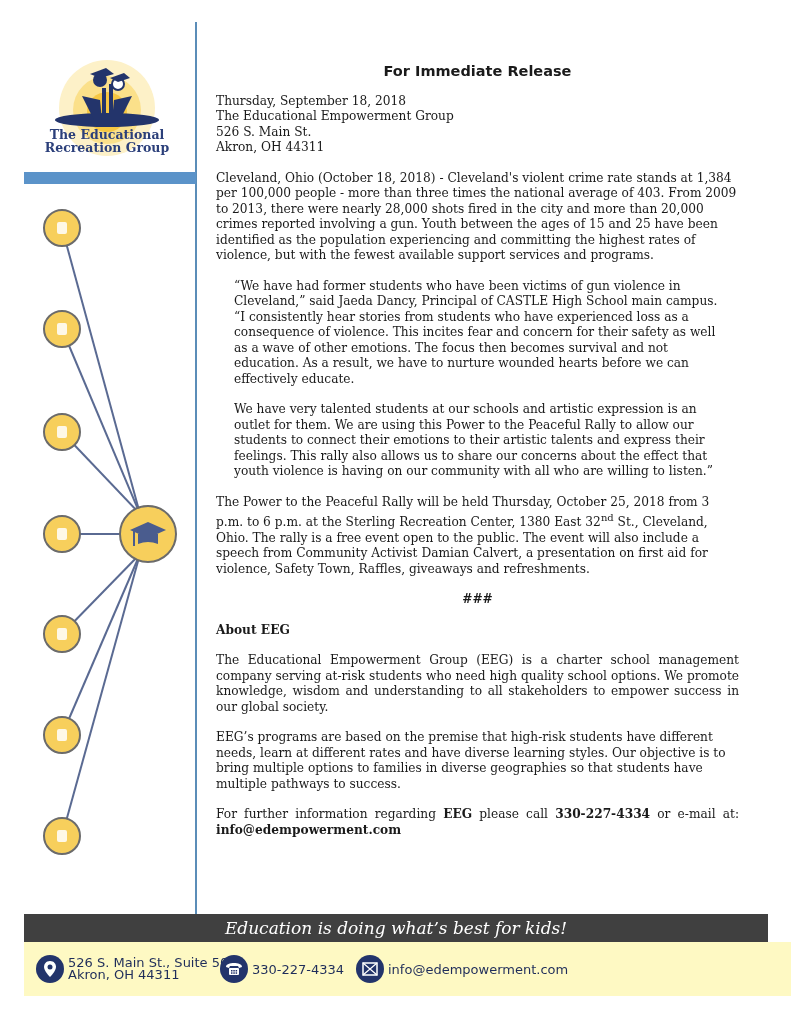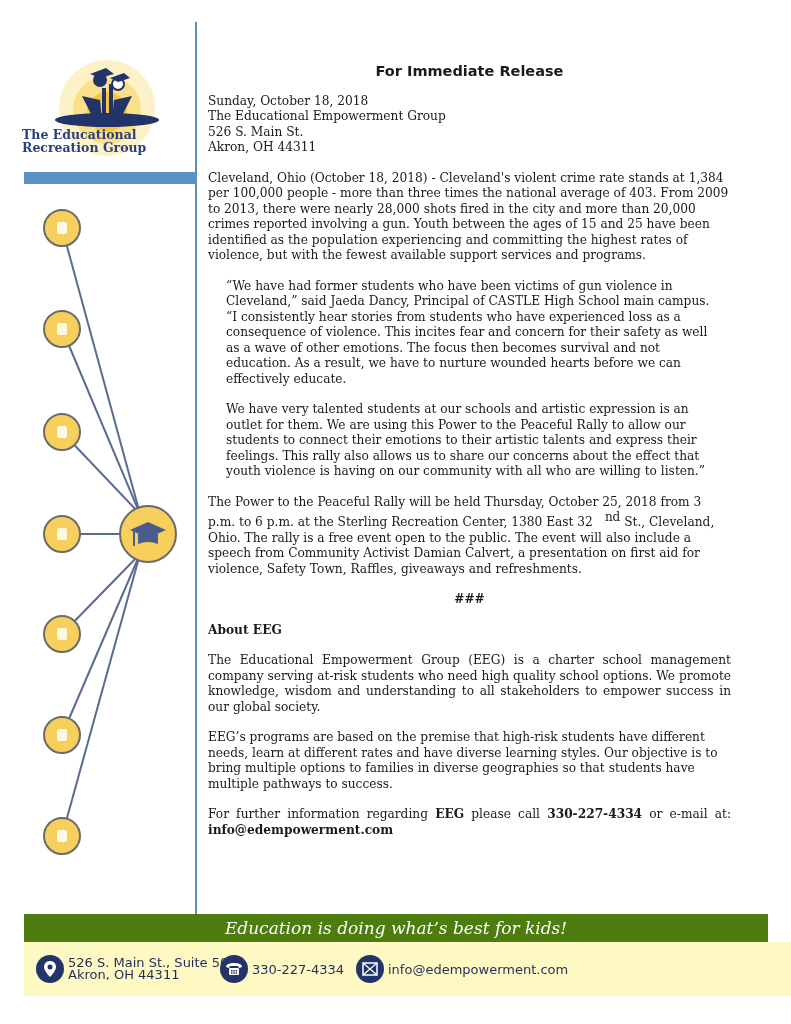--- a/index.html
+++ b/index.html
@@ -1,33 +1,33 @@
 <!DOCTYPE html>
 <html><head>
 <meta charset="utf-8">
 <style>
   html, body { margin:0; padding:0; background:#ffffff; }
   body { width:791px; height:1024px; position:relative; overflow:hidden; font-family:"DejaVu Serif", serif; color:#1a1a1a; }
   .sidebar-rule { position:absolute; left:195px; top:22px; width:2px; height:893px; background:#5b8db8; }
   .logo { position:absolute; left:22px; top:38px; width:170px; height:120px; }
-  .logo-text { position:absolute; left:22px; top:128px; width:170px; text-align:left; font-family:"DejaVu Serif", serif; font-weight:bold; color:#2b3f7a; font-size:12.5px; line-height:13px; }
+  .logo-text { position:absolute; left:22px; top:128px; width:170px; text-align:center; font-family:"DejaVu Serif", serif; font-weight:bold; color:#2b3f7a; font-size:12.5px; line-height:13px; }
   .side-bar-band { position:absolute; left:24px; top:172px; width:172px; height:12px; background:#5b93c9; }
   .network { position:absolute; left:0; top:190px; width:196px; height:700px; }
-  .content { position:absolute; left:208px; top:60px; width:523px; font-size:12.2px; line-height:15.5px; }
+  .content { position:absolute; left:216px; top:60px; width:523px; font-size:12.2px; line-height:15.5px; }
   .title { text-align:center; font-family:"DejaVu Sans", sans-serif; font-weight:bold; font-size:14.5px; margin:4px 0 14px 0; }
   .p { margin:0 0 15px 0; }
   .quote { margin:0 12px 15px 18px; }
   .center { text-align:center; }
   .bold { font-weight:bold; }
   .justify { text-align:justify; }
-  .footer-blue { position:absolute; left:24px; top:914px; width:744px; height:28px; background:#4d7c0f; color:#fff; text-align:center; font-family:"DejaVu Serif", serif; font-style:italic; font-size:17px; line-height:28px; }
+  .footer-blue { position:absolute; left:24px; top:914px; width:744px; height:28px; background:#404040; color:#fff; text-align:center; font-family:"DejaVu Serif", serif; font-style:italic; font-size:17px; line-height:28px; }
   .footer-yellow { position:absolute; left:24px; top:942px; width:744px; height:54px; background:#fef9c3; display:flex; align-items:center; font-family:"DejaVu Sans", sans-serif; font-size:13px; color:#1f2d5a;padding-left:44px; }
   .f-item { display:flex; align-items:center; position:absolute; }
   .f-icon { width:28px; height:28px; border-radius:50%; background:#23346b; display:flex; align-items:center; justify-content:center; margin-right:4px; flex-shrink:0; }
-  sup { font-size:12px;margin-left:12px; }
+  sup { font-size:10px; }
 </style>
 </head>
 <body>
 
 <div class="sidebar-rule"></div>
 
 <svg class="logo" viewBox="0 0 170 120">
   <g>
     <circle cx="85" cy="70" r="48" fill="#fdf1c8"></circle>
     <circle cx="85" cy="72" r="34" fill="#fbe08a"></circle>
@@ -91,21 +91,21 @@
       <circle cx="148" cy="344" r="28" fill="#f7cf5c" stroke="#6b6b6b" stroke-width="2"></circle>
       <polygon points="130,340 148,332 166,340 148,348" fill="#4a5c8e"></polygon>
       <path d="M138 344 L138 354 Q148 350 158 354 L158 344 Z" fill="#4a5c8e"></path>
       <line x1="134" y1="341" x2="134" y2="356" stroke="#4a5c8e" stroke-width="2"></line>
     </g>
   </svg>
 
 <div class="content">
   <div class="title">For Immediate Release</div>
   <div class="p">
-    <div>Sunday, October 18, 2018</div>
+    <div>Thursday, September 18, 2018</div>
     <div>The Educational Empowerment Group</div>
     <div>526 S. Main St.</div>
     <div>Akron, OH 44311</div>
   </div>
   <div class="p">Cleveland, Ohio (October 18, 2018) - Cleveland's violent crime rate stands at 1,384 per 100,000 people - more than three times the national average of 403. From 2009 to 2013, there were nearly 28,000 shots fired in the city and more than 20,000 crimes reported involving a gun. Youth between the ages of 15 and 25 have been identified as the population experiencing and committing the highest rates of violence, but with the fewest available support services and programs.</div>
   <div class="quote">“We have had former students who have been victims of gun violence in Cleveland,” said Jaeda Dancy, Principal of CASTLE High School main campus. “I consistently hear stories from students who have experienced loss as a consequence of violence.  This incites fear and concern for their safety as well as a wave of other emotions.  The focus then becomes survival and not education.  As a result, we have to nurture wounded hearts before we can effectively educate.</div>
   <div class="quote">We have very talented students at our schools and artistic expression is an outlet for them. We are using this Power to the Peaceful Rally to allow our students to connect their emotions to their artistic talents and express their feelings.  This rally also allows us to share our concerns about the effect that youth violence is having on our community with all who are willing to listen.”</div>
   <div class="p"><span>The Power to the Peaceful Rally will be held Thursday, October 25, 2018 from 3 p.m. to 6 p.m. at the Sterling Recreation Center, 1380 East 32</span><sup>nd</sup><span> St., Cleveland, Ohio. The rally is a free event open to the public. The event will also include a speech from Community Activist Damian Calvert, a presentation on first aid for violence, Safety Town, Raffles, giveaways and refreshments.</span></div>
   <div class="p center bold">###</div>
   <div class="p bold">About EEG</div>

